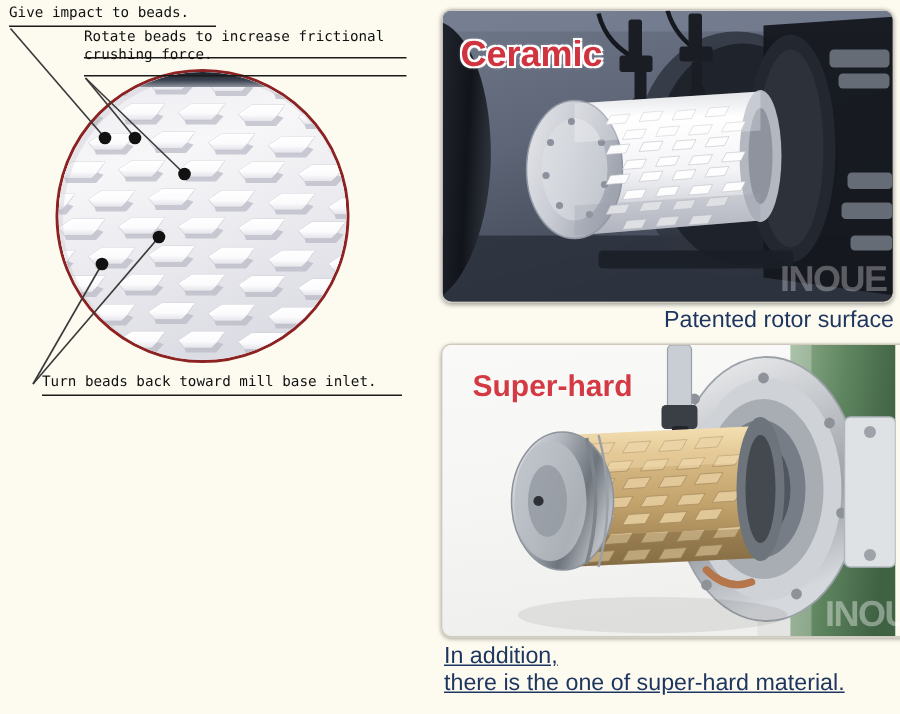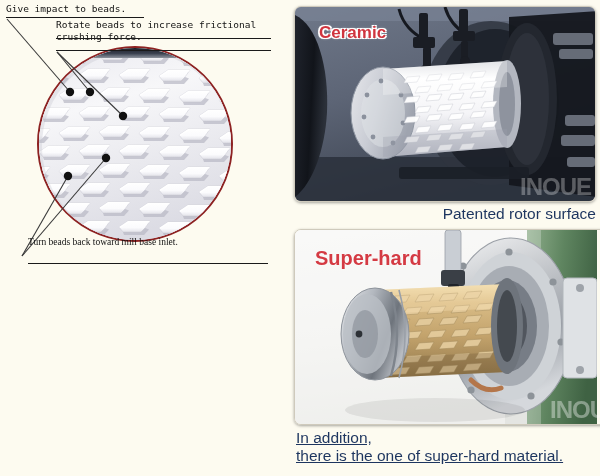--- a/index.html
+++ b/index.html
@@ -20,21 +20,21 @@
     position:absolute;
     font-family:"DejaVu Sans Mono","Liberation Mono",monospace;
     font-size:9.5px;
     line-height:12px;
     color:#111;
     letter-spacing:0px;
     white-space:pre;
   }
   #callout-impact{left:6px;top:3px;}
   #callout-rotate{left:56px;top:19px;}
-  #callout-turn{left:28px;top:236px;font-family:Liberation Serif, serif;}
+  #callout-turn{left:28px;top:249px;}
 
   .underline{
     position:absolute;
     height:1px;
     background:#1a1a1a;
   }
   #ul-impact{left:6px;top:17px;width:138px;}
   #ul-rotate-1{left:56px;top:38px;width:215px;}
   #ul-rotate-2{left:56px;top:50px;width:215px;}
   #ul-turn{left:28px;top:263px;width:240px;}
@@ -70,21 +70,21 @@
 
   .badge{
     position:absolute;
     font-family:"Liberation Sans",sans-serif;
     font-weight:bold;
     color:#d0353f;
     z-index:5;
     white-space:nowrap;
   }
   #badge-ceramic{
-    left:24px;top:16px;font-size:17px;
+    left:12px;top:16px;font-size:24px;
     text-shadow:
       -1.4px -1.4px 0 #fff, 1.4px -1.4px 0 #fff,
       -1.4px 1.4px 0 #fff, 1.4px 1.4px 0 #fff,
       0 0 3px #fff;
   }
   #badge-superhard{
     left:20px;top:17px;font-size:20px;
     color:#d43a43;
     text-shadow:0 0 2px rgba(255,255,255,.9);
   }

